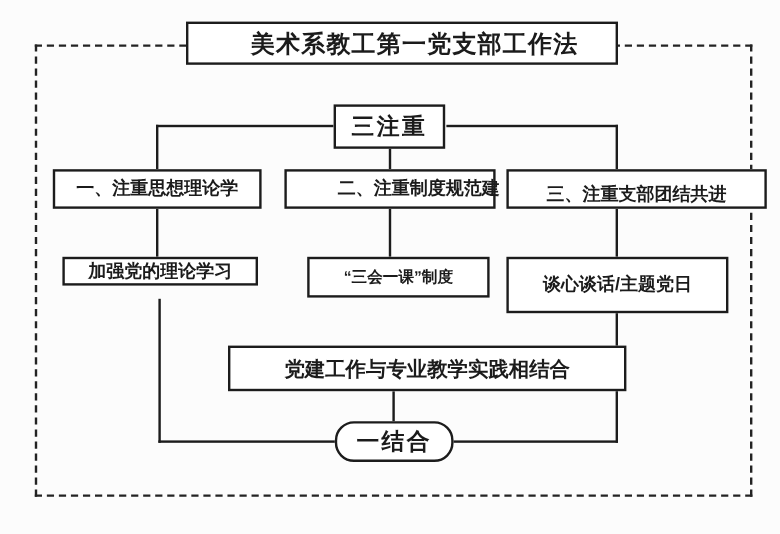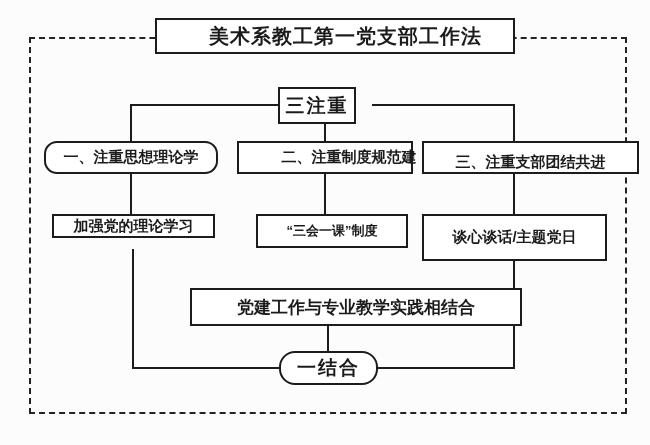--- a/index.html
+++ b/index.html
@@ -24,23 +24,23 @@
     position: absolute; z-index: 3;
     background: #ffffff;
     border: 2px solid #1c1c1c;
     display: flex; align-items: center; justify-content: center;
     color: #1b1b1b; font-weight: 700;
     box-sizing: border-box;
     white-space: nowrap;
   }
 
   .title-box   { left: 155px; top: 18px;  width: 360px; height: 36px; font-size: 20px; letter-spacing: 1px; padding-left: 21px; }
-  .root-box    { left: 278px; top: 87px;  width: 78px;  height: 37px; font-size: 19px; letter-spacing: 2px; }
+  .root-box    { left: 278px; top: 87px;  width: 93px;  height: 37px; font-size: 19px; letter-spacing: 2px; }
 
-  .branch-1    { left: 44px;  top: 141px; width: 174px; height: 33px; font-size: 15px; border-radius: 13px; }
+  .branch-1    { left: 44px;  top: 141px; width: 174px; height: 33px; font-size: 15px; }
   .branch-2    { left: 237px; top: 141px; width: 176px; height: 33px; font-size: 15px; padding-left: 48px; }
   .branch-3    { left: 422px; top: 141px; width: 217px; height: 33px; font-size: 15px; align-items: flex-end; }
 
   .detail-1    { left: 52px;  top: 214px; width: 163px; height: 24px; font-size: 15px; }
   .detail-2    { left: 256px; top: 214px; width: 152px; height: 34px; font-size: 13px; }
   .detail-3    { left: 422px; top: 214px; width: 185px; height: 47px; font-size: 15px; }
 
   .integration-box { left: 190px; top: 288px; width: 332px; height: 38px; font-size: 17px; }
   .bottom-box  { left: 279px; top: 351px; width: 99px; height: 34px; font-size: 19px; letter-spacing: 2px; border-radius: 16px; }
 

